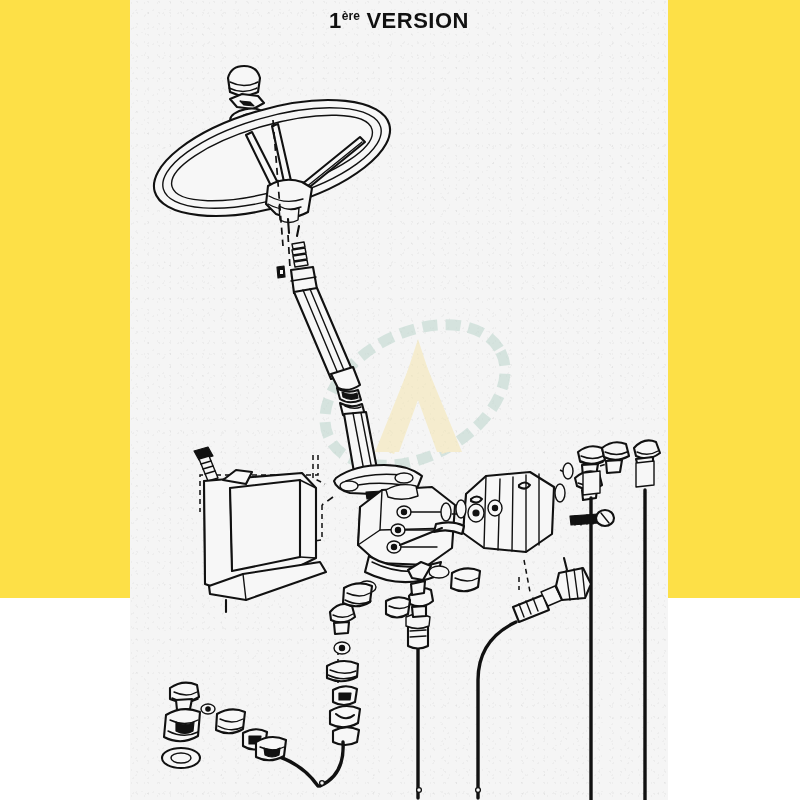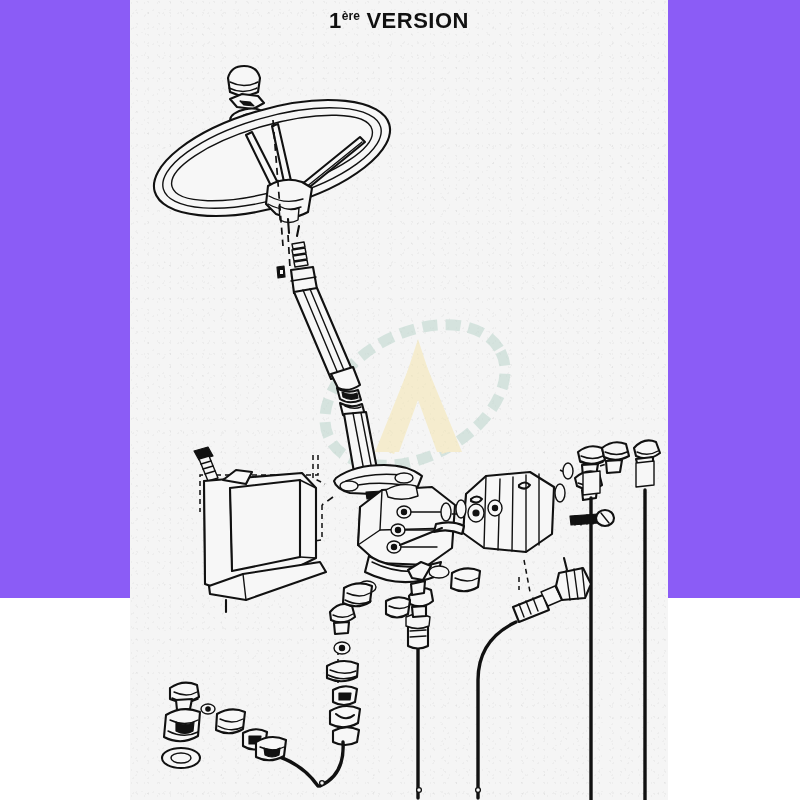--- a/index.html
+++ b/index.html
@@ -2,21 +2,21 @@
 <html><head>
 <meta charset="utf-8">
 <title>1ere VERSION — Steering Exploded View</title>
 <style>
   html,body{margin:0;padding:0;background:#ffffff;}
   body{
     width:800px;height:800px;overflow:hidden;
     font-family:"Liberation Sans", sans-serif;
     position:relative;
   }
-  #page{position:absolute;inset:0;width:800px;height:598px;background:#8b5cf6;}
+  #page{position:absolute;inset:0;width:800px;height:598px;background:#fde047;}
 
   
   .paper{
     position:absolute;
     left:130px;top:0;width:538px;height:800px;
     background:#f5f5f5;
   }
   .paper-noise{
     position:absolute;inset:0;
     background-image:

